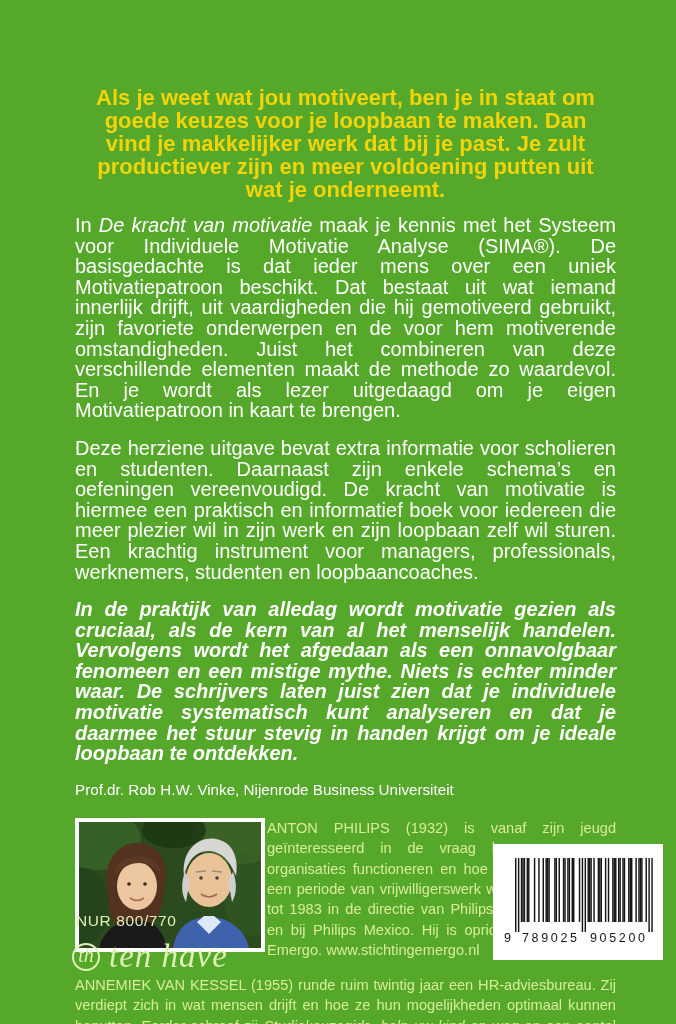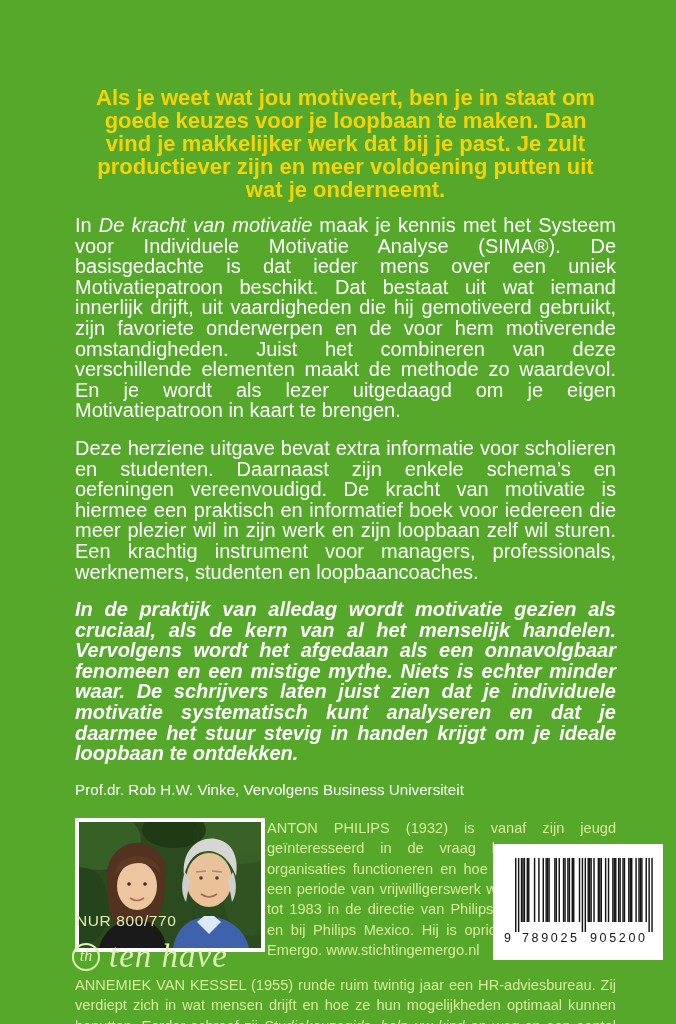--- a/index.html
+++ b/index.html
@@ -66,21 +66,21 @@
     display:flex; align-items:center;
     color:var(--footer,#dff0b5);
   }
   .monogram {
     width:28px; height:28px;
     border:2px solid var(--footer,#dff0b5);
     border-radius:50%;
     display:flex; align-items:center; justify-content:center;
     font-family:"Liberation Serif",serif;
     font-style:italic;
-    font-size:16px;
+    font-size:20px;
     box-sizing:border-box;
     padding-bottom:2px;
   }
   .pubname {
     font-family:"Liberation Serif",serif;
     font-style:italic;
     font-size:33px;
     margin-left:9px;
     letter-spacing:1px;
   }
@@ -99,21 +99,21 @@
 <div class="page">
 
   <div class="quote">Als je weet wat jou motiveert, ben je in staat om goede keuzes voor je loopbaan te maken. Dan vind je makkelijker werk dat bij je past. Je zult productiever zijn en meer voldoening putten uit wat je onderneemt.</div>
 
   <p class="body"><span>In </span><span style="font-style: italic;">De kracht van motivatie</span><span> maak je kennis met het Systeem voor Individuele Motivatie Analyse (SIMA®). De basisgedachte is dat ieder mens over een uniek Motivatiepatroon beschikt. Dat bestaat uit wat iemand innerlijk drijft, uit vaardigheden die hij gemotiveerd gebruikt, zijn favoriete onderwerpen en de voor hem motiverende omstandigheden. Juist het combineren van deze verschillende elementen maakt de methode zo waardevol. En je wordt als lezer uitgedaagd om je eigen Motivatiepatroon in kaart te brengen.</span></p>
 
   <p class="body">Deze herziene uitgave bevat extra informatie voor scholieren en studenten. Daarnaast zijn enkele schema’s en oefeningen vereenvoudigd. De kracht van motivatie is hiermee een praktisch en informatief boek voor iedereen die meer plezier wil in zijn werk en zijn loopbaan zelf wil sturen. Een krachtig instrument voor managers, professionals, werknemers, studenten en loopbaancoaches.</p>
 
   <p class="body italic">In de praktijk van alledag wordt motivatie gezien als cruciaal, als de kern van al het menselijk handelen. Vervolgens wordt het afgedaan als een onnavolgbaar fenomeen en een mistige mythe. Niets is echter minder waar. De schrijvers laten juist zien dat je individuele motivatie systematisch kunt analyseren en dat je daarmee het stuur stevig in handen krijgt om je ideale loopbaan te ontdekken.</p>
 
-  <div class="attribution">Prof.dr. Rob H.W. Vinke, Vervolgens Business Universiteit</div>
+  <div class="attribution">Prof.dr. Rob H.W. Vinke, Nijenrode Business Universiteit</div>
 
   <div class="author-row">
     <div class="photo-frame">
       <svg width="182" height="126" viewBox="0 0 182 126">
         <rect width="182" height="126" fill="#2b4a1e"></rect>
         <ellipse cx="20" cy="18" rx="42" ry="30" fill="#3c6a28" opacity="0.7"></ellipse>
         <ellipse cx="160" cy="14" rx="46" ry="28" fill="#49762e" opacity="0.55"></ellipse>
         <ellipse cx="95" cy="8" rx="32" ry="18" fill="#1d3513" opacity="0.8"></ellipse>
         <ellipse cx="172" cy="72" rx="28" ry="42" fill="#365d24" opacity="0.5"></ellipse>
         <ellipse cx="6" cy="84" rx="24" ry="38" fill="#24411a" opacity="0.7"></ellipse>

